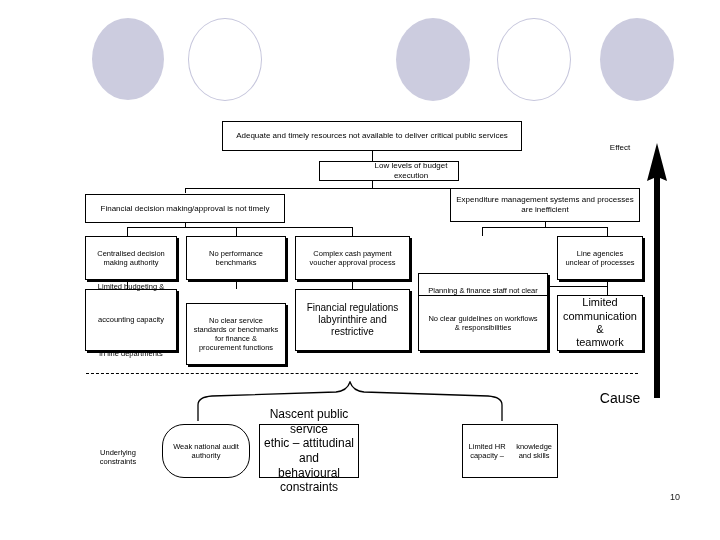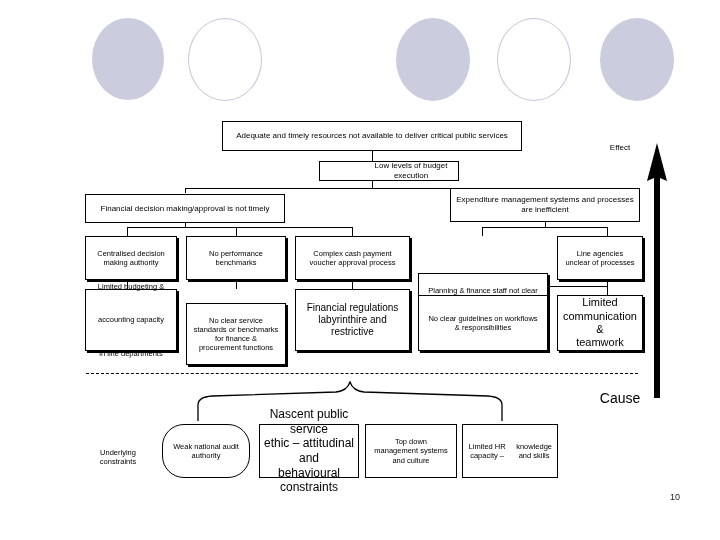--- a/index.html
+++ b/index.html
@@ -218,25 +218,20 @@
     <span>Weak national audit</span>
     <span>authority</span>
   </div>
 
   <div class="node" style="left:259px; top:424px; width:100px; height:54px; font-size:12px; flex-direction:column;">
     <span>Nascent public service</span>
     <span>ethic – attitudinal and</span>
     <span>behavioural constraints</span>
   </div>
 
-  <div class="node" style="left:365px; top:424px; width:92px; height:54px; font-size:7.5px; flex-direction:column;">
-    <span>Top down</span>
-    <span>management systems</span>
-    <span>and culture</span>
-  </div>
 
   <div class="node" style="left:462px; top:424px; width:96px; height:54px; font-size:7.5px; flex-direction:row;">
     <span>Limited HR capacity –</span>
     <span>knowledge and skills</span>
   </div>
 
   <div class="side-label" style="left:597px; top:143px; width:46px; font-size:8px;">
     <span>Effect</span>
   </div>
 

